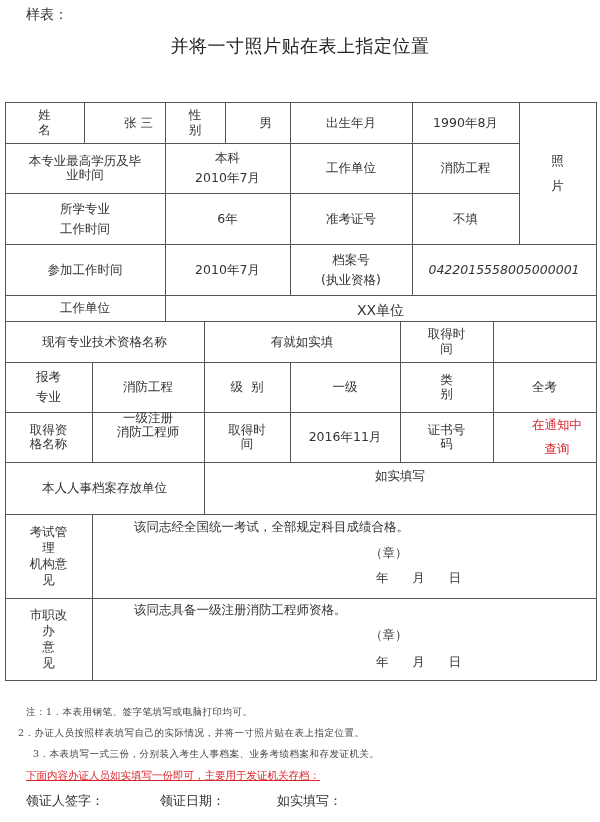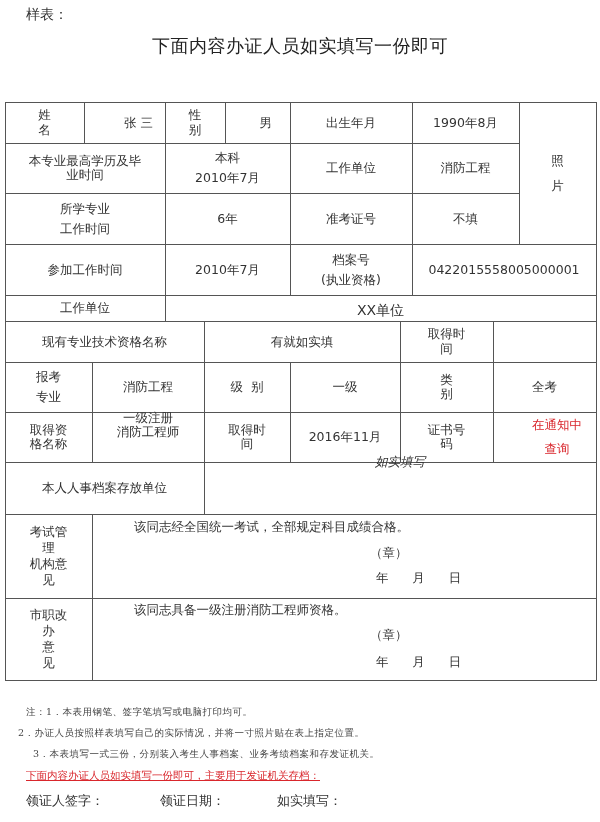--- a/index.html
+++ b/index.html
@@ -17,21 +17,21 @@
   .cell.small { font-size: 14px; }
   .opinion { position: absolute; font-size: 12.5px; color: #333; }
   .notes { position: absolute; font-size: 9.5px; color: #444; letter-spacing: 0.5px; font-family: "DejaVu Serif", serif; }
   .rednote { position: absolute; font-size: 10.5px; color: #d9262c; text-decoration: underline; }
   .sig { position: absolute; font-size: 13px; color: #333; }
 </style>
 </head>
 <body>
 
 <div class="abs sample">样表：</div>
-<div class="abs title">下面内容办证人员如实填写一份即可</div>
+<div class="abs title">并将一寸照片贴在表上指定位置</div>
 
 <div>
 
   <div class="hl" style="left:5px;width:592px;top:102px;"></div>
   <div class="hl" style="left:5px;width:592px;top:680px;"></div>
   <div class="vl" style="left:5px;top:102px;height:579px;"></div>
   <div class="vl" style="left:596px;top:102px;height:579px;"></div>
 
   <div class="hl" style="left:5px;width:514px;top:143px;"></div>
   <div class="hl" style="left:5px;width:514px;top:193px;"></div>
@@ -84,21 +84,21 @@
 <div class="cell" style="left:5px;top:193px;width:160px;height:51px;white-space:pre-line;">所学专业
 工作时间</div>
 <div class="cell" style="left:165px;top:193px;width:125px;height:51px;">6年</div>
 <div class="cell" style="left:290px;top:193px;width:122px;height:51px;">准考证号</div>
 <div class="cell" style="left:412px;top:193px;width:107px;height:51px;">不填</div>
 
 <div class="cell" style="left:5px;top:244px;width:160px;height:51px;">参加工作时间</div>
 <div class="cell" style="left:165px;top:244px;width:125px;height:51px;">2010年7月</div>
 <div class="cell" style="left:290px;top:244px;width:122px;height:51px;white-space:pre-line;">档案号
 (执业资格)</div>
-<div class="cell" style="left:412px;top:244px;width:184px;height:51px;">0422015558005000001</div>
+<div class="cell" style="left:412px;top:244px;width:184px;height:51px;font-style:italic;">0422015558005000001</div>
 
 <div class="cell" style="left:5px;top:295px;width:160px;height:26px;">工作单位</div>
 <div class="cell small" style="left:165px;top:295px;width:431px;height:26px;align-items:flex-start;padding-top:4px;">XX单位</div>
 
 <div class="cell" style="left:5px;top:321px;width:199px;height:41px;">现有专业技术资格名称</div>
 <div class="cell" style="left:204px;top:321px;width:196px;height:41px;">有就如实填</div>
 <div class="cell tight" style="left:400px;top:321px;width:93px;height:41px;white-space:pre-line;">取得时
 间</div>
 <div class="cell" style="left:493px;top:321px;width:103px;height:41px;"></div>
 
@@ -117,21 +117,21 @@
 消防工程师</div>
 <div class="cell tight" style="left:204px;top:412px;width:86px;height:50px;white-space:pre-line;">取得时
 间</div>
 <div class="cell" style="left:290px;top:412px;width:110px;height:50px;">2016年11月</div>
 <div class="cell tight" style="left:400px;top:412px;width:93px;height:50px;white-space:pre-line;">证书号
 码</div>
 <div class="cell red" style="left:493px;top:412px;width:103px;height:50px;white-space:pre-line;line-height:1.9;">在通知中
 查询</div>
 
 <div class="cell" style="left:5px;top:462px;width:199px;height:52px;">本人人事档案存放单位</div>
-<div class="cell" style="left:204px;top:436px;width:392px;height:52px;align-items:flex-start;padding-top:16px;font-style:italic;">如实填写</div>
+<div class="cell" style="left:204px;top:462px;width:392px;height:52px;align-items:flex-start;padding-top:4px;">如实填写</div>
 
 <div class="cell tight" style="left:5px;top:514px;width:87px;height:84px;white-space:pre-line;line-height:1.28;">考试管
 理
 机构意
 见</div>
 <div>
   <div class="opinion" style="left:134px;top:519px;">该同志经全国统一考试，全部规定科目成绩合格。</div>
   <div class="opinion" style="left:370px;top:545px;">（章）</div>
   <div class="opinion" style="left:376px;top:570px;white-space:pre;">年      月      日</div>
 </div>

